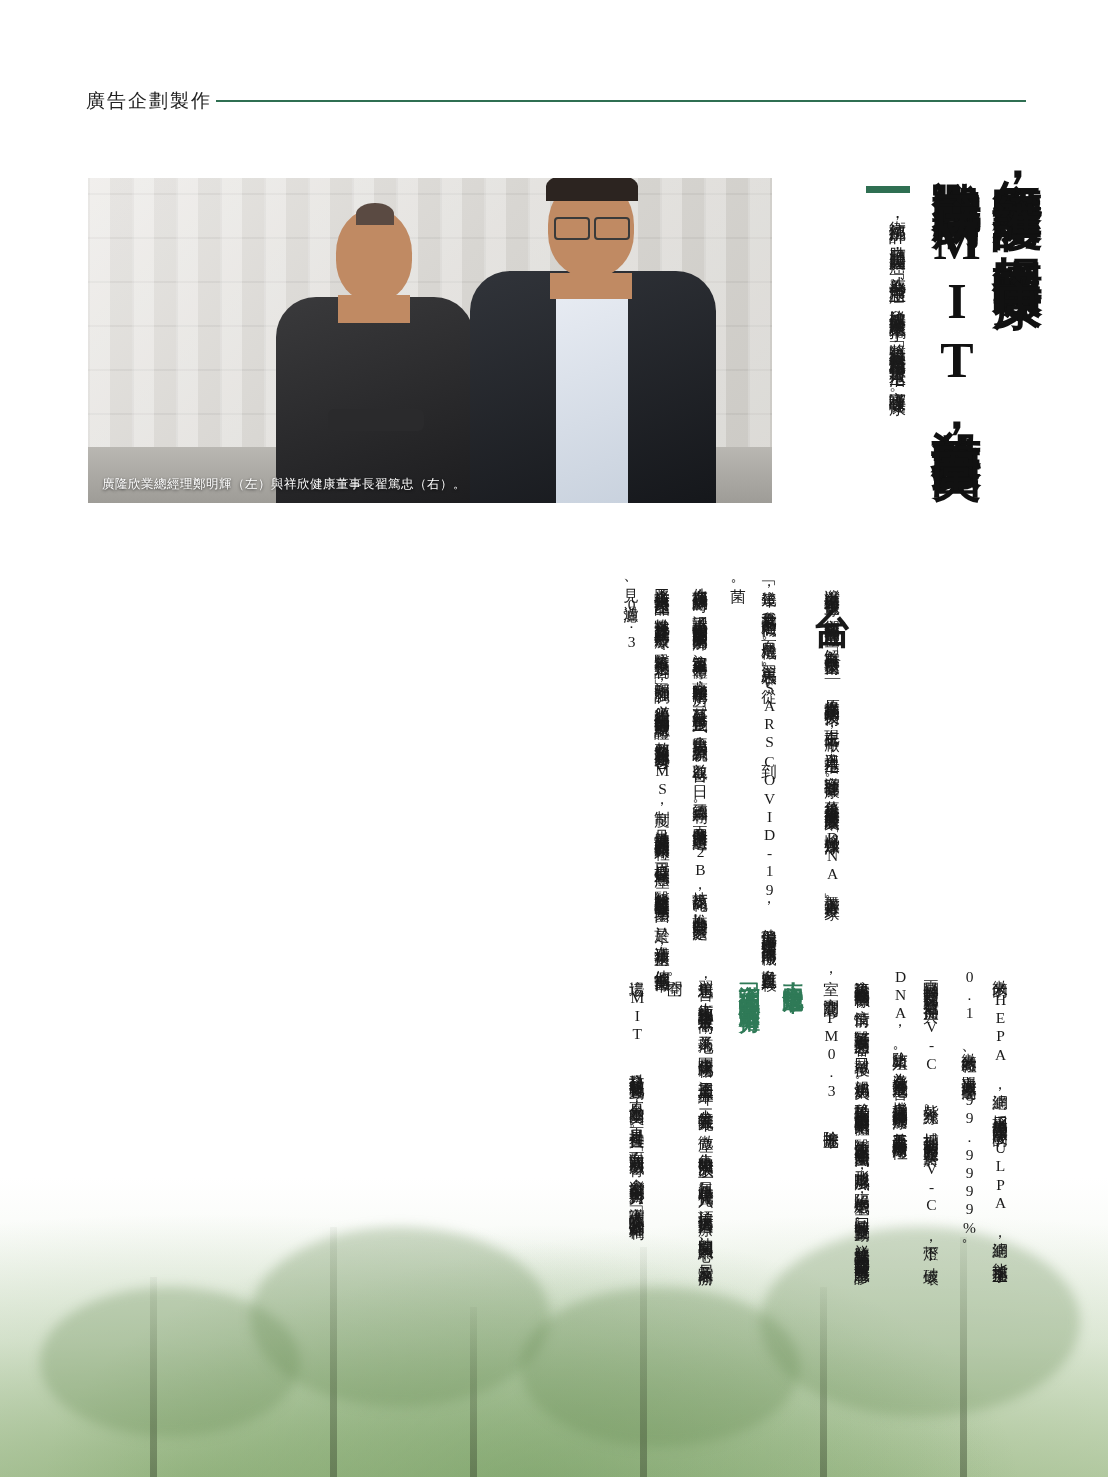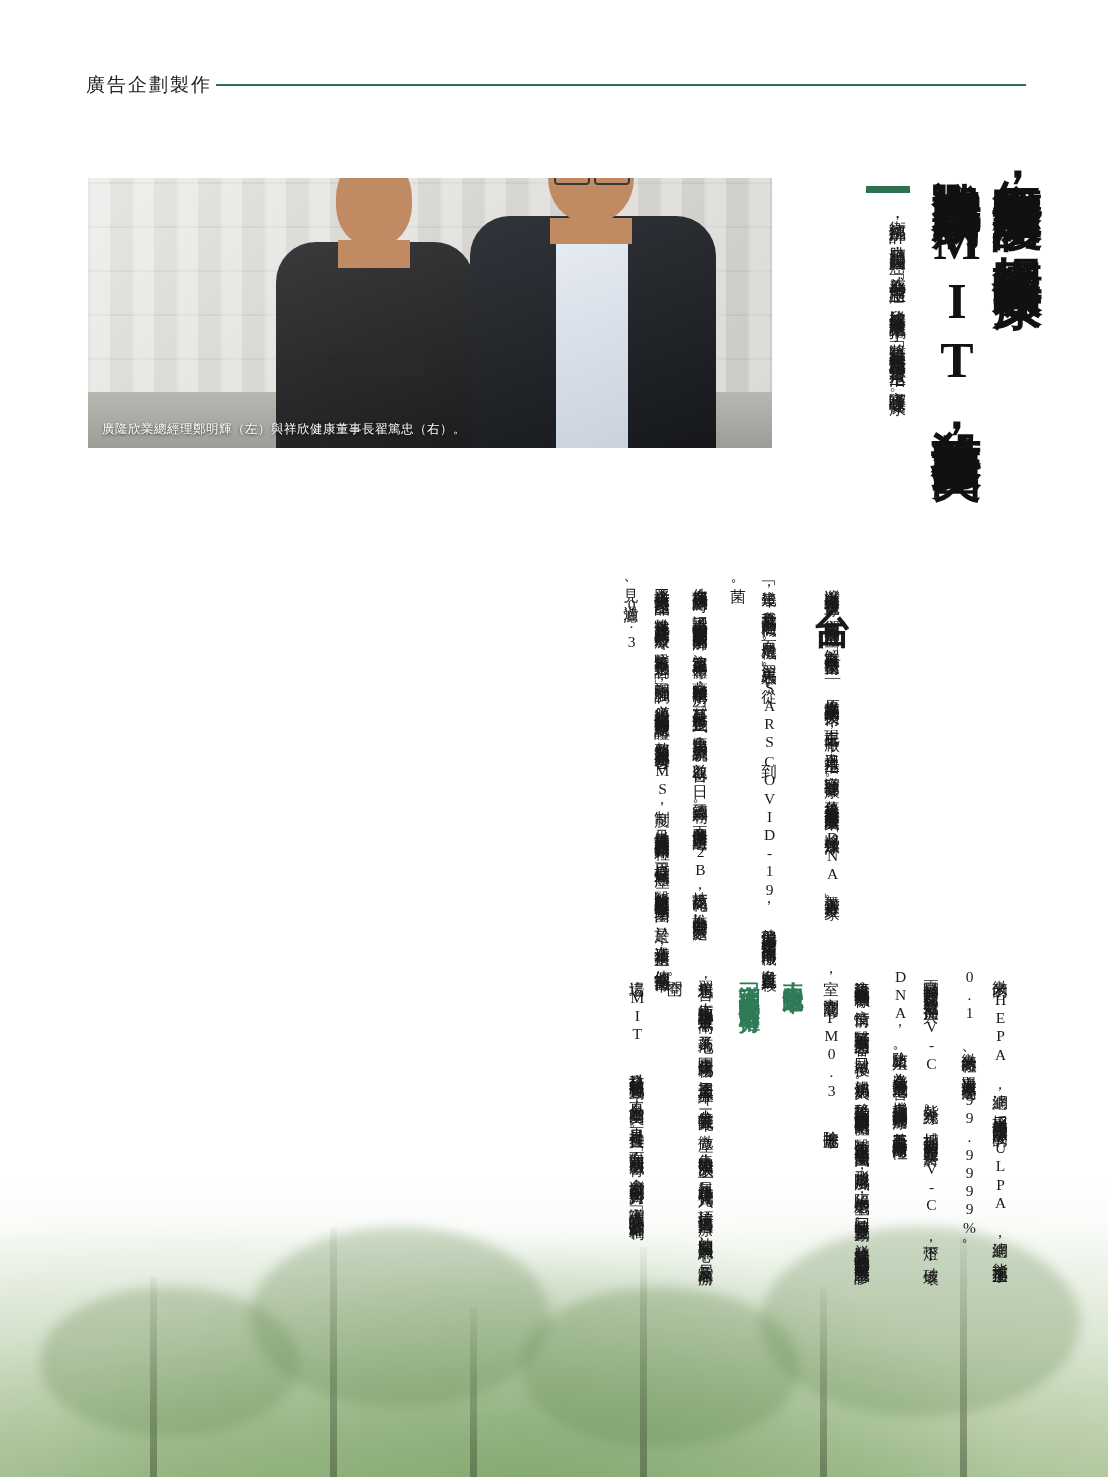--- a/index.html
+++ b/index.html
@@ -41,21 +41,21 @@
     position: absolute;
     border-radius: 50%;
     background: rgba(104,140,84,0.30);
     filter: blur(6px);
   }
 
   
   .header {
     position: absolute;
     left: 86px;
-    top: 72px;
+    top: 88px;
     width: 940px;
     display: flex;
     align-items: center;
     gap: 4px;
   }
   .header-label {
     font-size: 19px;
     letter-spacing: 2px;
     color: #222;
     white-space: nowrap;
@@ -114,21 +114,21 @@
     height: 640px;
     color: #1b1b1b;
   }
 
   
   .photo {
     position: absolute;
     left: 88px;
     top: 178px;
     width: 684px;
-    height: 270px;
+    height: 325px;
     overflow: hidden;
     background: #d8d8d6;
   }
   .photo .wall {
     position: absolute;
     inset: 0;
     background:
       repeating-linear-gradient(90deg, rgba(0,0,0,0.045) 0 2px, rgba(0,0,0,0) 2px 44px),
       repeating-linear-gradient(0deg, rgba(0,0,0,0.045) 0 2px, rgba(0,0,0,0) 2px 44px),
       linear-gradient(135deg, #eceae7 0%, #dcdad6 45%, #cfcdc8 100%);

